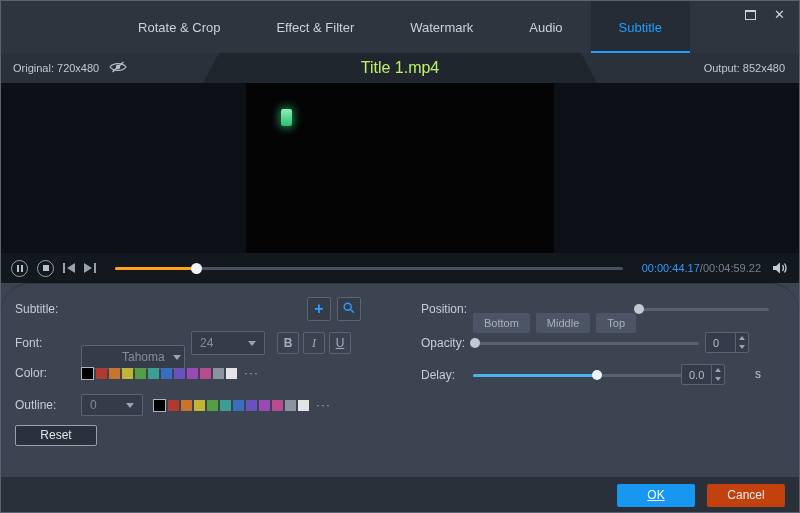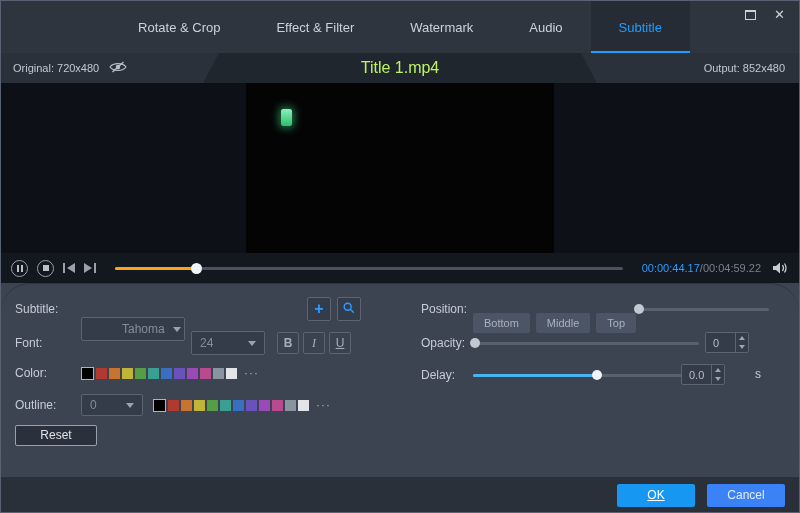--- a/index.html
+++ b/index.html
@@ -78,21 +78,21 @@
   .spin { position:absolute; right:0; top:0; bottom:0; width:13px; border-left:1px solid #5c6474; display:flex; flex-direction:column; }
   .spin span { flex:1; display:flex; align-items:center; justify-content:center; cursor:pointer; }
   .arr-up { width:0; height:0; border-left:3px solid transparent; border-right:3px solid transparent; border-bottom:4px solid #9aa3b0; }
   .arr-dn { width:0; height:0; border-left:3px solid transparent; border-right:3px solid transparent; border-top:4px solid #9aa3b0; }
   .unit { position:absolute; line-height:21px; color:#c6ccd5; }
 
   
   .footer { position:relative; height:37px; background:#293039; }
   .btn { position:absolute; top:7px; width:78px; height:23px; border-radius:2px; font-size:12px; text-align:center; line-height:23px; cursor:pointer; }
   .btn-ok { right:104px; background:#1796f2; color:#ffffff;text-decoration:underline; }
-  .btn-cancel { right:14px; background:#3b82f6; color:#e6ebf2;margin-left:20px; }
+  .btn-cancel { right:14px; background:#c2410c; color:#e6ebf2;margin-left:20px; }
 </style>
 </head>
 <body>
 
 <div class="app">
 
   <div class="titlebar">
     <div class="tabs">
       <div class="tab">Rotate &amp; Crop</div>
       <div class="tab">Effect &amp; Filter</div>
@@ -186,21 +186,21 @@
       <span class="seg">Bottom</span>
       <span class="seg">Middle</span>
       <span class="seg">Top</span>
     </div>
     <div class="slider" style="left:634px; top:18px; width:134px;">
       <div class="sl-track"></div>
       <div class="sl-thumb" style="left: 3%;"></div>
     </div>
 
     <span class="lbl" style="left:14px; top:47px;">Font:</span>
-    <div class="dd dim" style="left:80px; top:33px; width:104px;padding-left:40px;">
+    <div class="dd dim" style="left:80px; top:61px; width:104px;padding-left:40px;">
       <span>Tahoma</span>
       <span class="caret"></span>
     </div>
     <div class="dd dim" style="left:190px; top:47px; width:74px;">
       <span>24</span>
       <span class="caret"></span>
     </div>
     <div class="fmt b" style="left:276px;">B</div>
     <div class="fmt i" style="left:302px;">I</div>
     <div class="fmt u" style="left:328px;">U</div>

